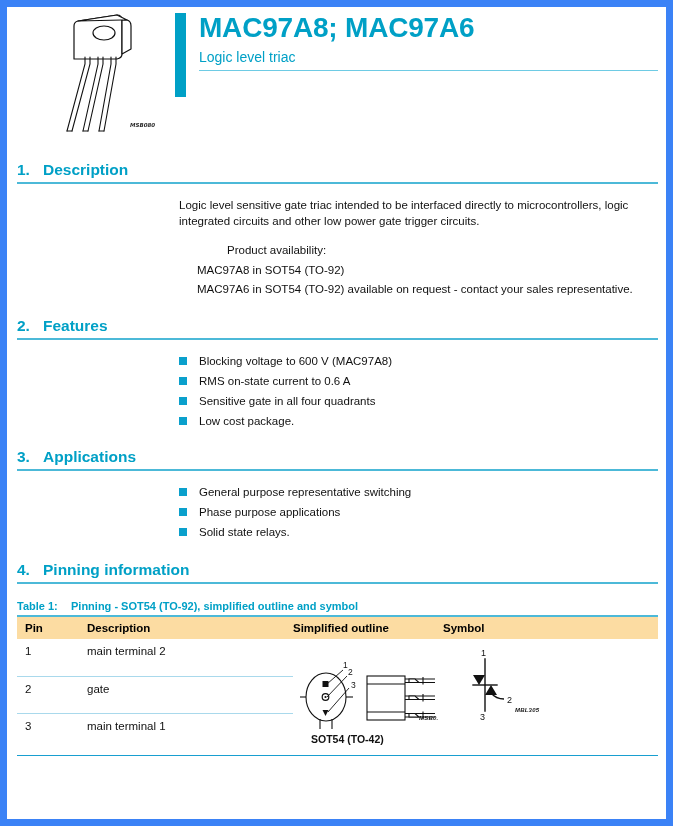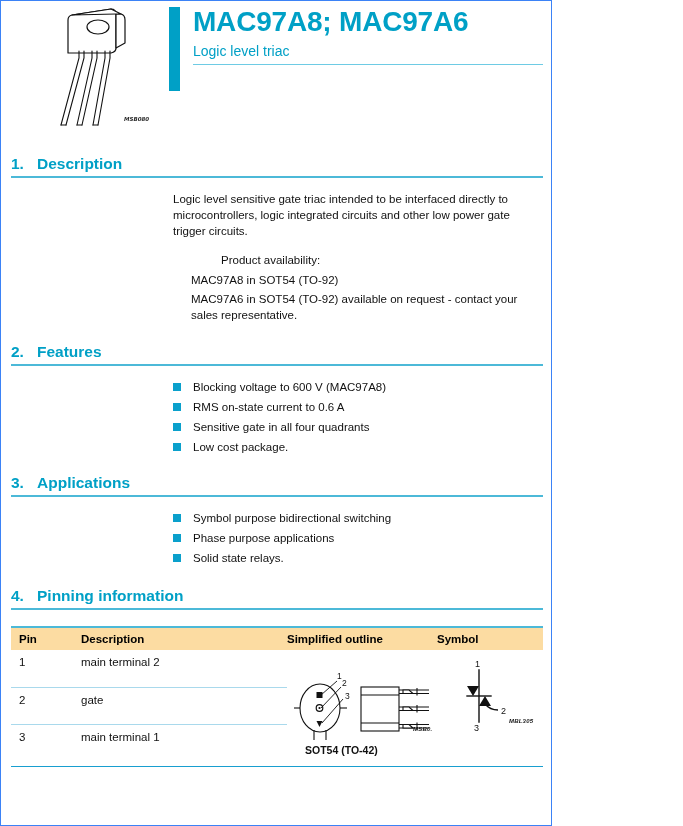--- a/index.html
+++ b/index.html
@@ -6,24 +6,24 @@
     margin: 0;
     padding: 0;
     background: #ffffff;
   }
   body {
     font-family: "Liberation Sans", sans-serif;
     color: #000000;
   }
   #page {
     position: relative;
-    width: 552px;
+    width: 673px;
     height: 826px;
     background: #ffffff;
-    border: 1px solid #3b82f6;
+    border: 7px solid #3b82f6;
     box-sizing: border-box;
     overflow: hidden;
   }
 
   
   .header {
     position: relative;
     height: 136px;
   }
   .pkg-photo {
@@ -316,21 +316,21 @@
   <div class="section sp-apps">
     <div class="section-head">
       <span class="section-num">3.</span>
       <span>Applications</span>
     </div>
     <div class="section-rule"></div>
     <div class="section-body">
       <ul class="bullets">
         <li>
           <span class="sq"></span>
-          <span>Symbol purpose bidirectional switching</span>
+          <span>General purpose representative switching</span>
         </li>
         <li>
           <span class="sq"></span>
           <span>Phase purpose applications</span>
         </li>
         <li>
           <span class="sq"></span>
           <span>Solid state relays.</span>
         </li>
       </ul>
@@ -339,20 +339,23 @@
 
   <div class="section sp-pin">
     <div class="section-head">
       <span class="section-num">4.</span>
       <span>Pinning information</span>
     </div>
     <div class="section-rule"></div>
   </div>
 
   <div class="table-wrap">
+    <div class="table-caption">
+      <span class="cap-label">Table 1:</span><span>Pinning - SOT54 (TO-92), simplified outline and symbol</span>
+    </div>
     <div class="tbl-top-rule"></div>
 
     <table class="pin-table">
       <thead>
         <tr>
           <th class="c-pin">Pin</th>
           <th class="c-desc">Description</th>
           <th class="c-out">Simplified outline</th>
           <th class="c-sym">Symbol</th>
         </tr>

